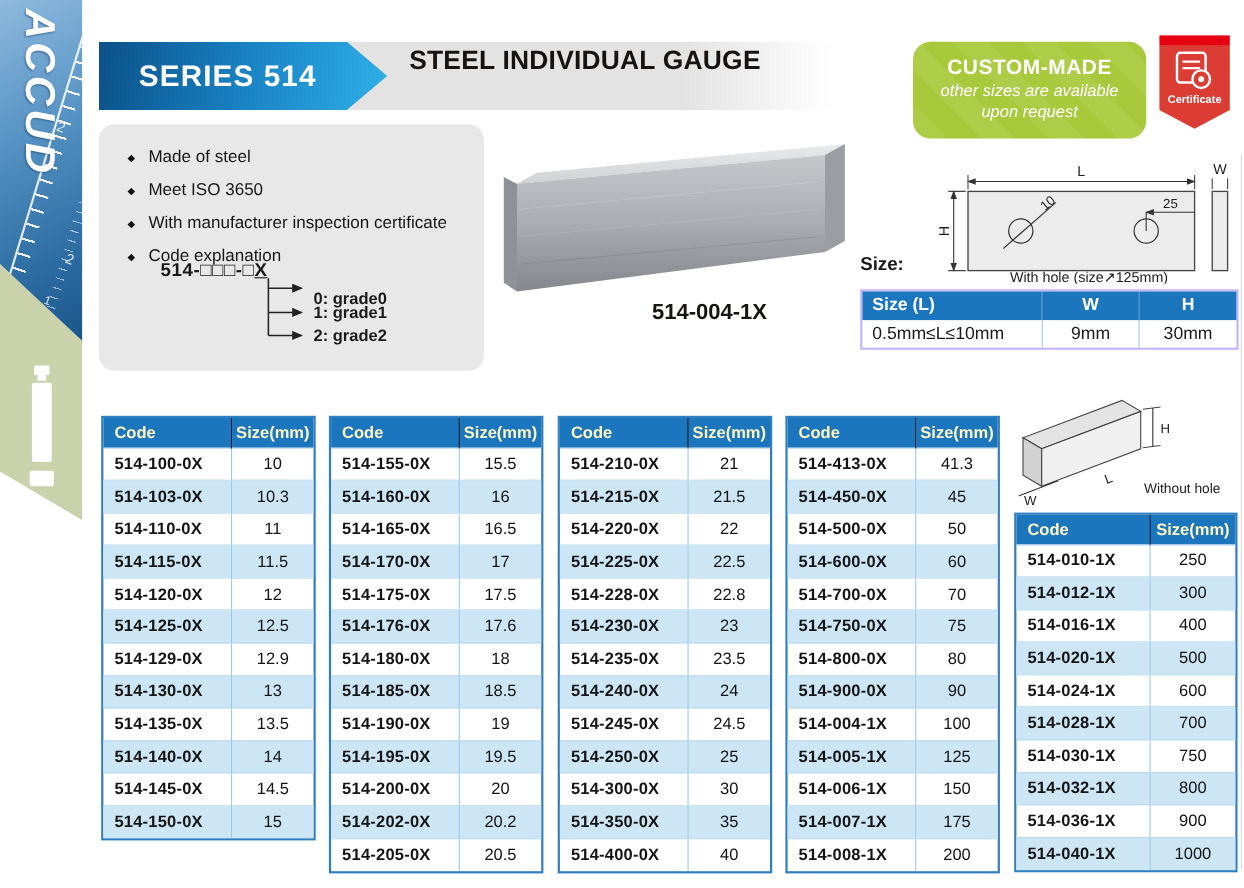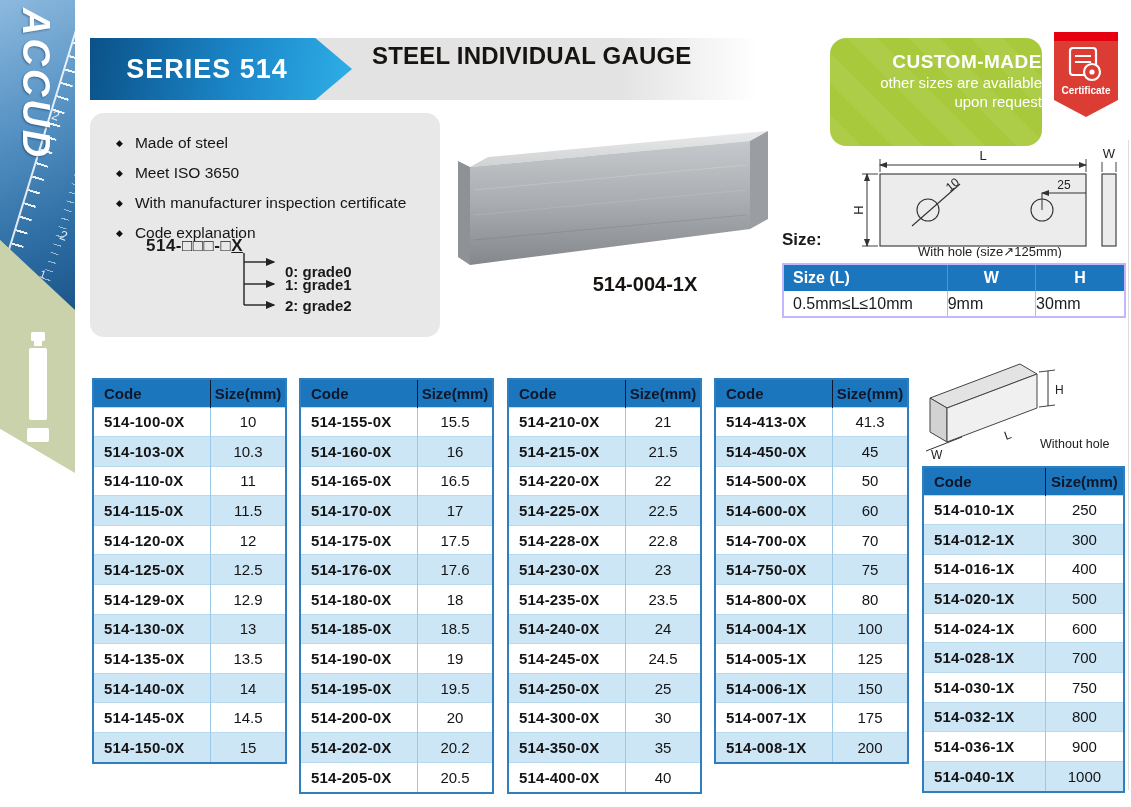--- a/index.html
+++ b/index.html
@@ -34,26 +34,26 @@
     background:linear-gradient(to right,#e4e3e3 70%,rgba(228,227,227,0)); }
   .banner-arrow { position:absolute; left:90px; top:38px; width:262px; height:62px;
     background:linear-gradient(100deg,#0b5188 0%,#1b86c8 55%,#2eafe7 100%);
     clip-path:polygon(0 0,86% 0,100% 50%,86% 100%,0 100%);
     display:flex; align-items:center; justify-content:center; padding-right:28px; }
   .series-label { color:#fff; font-size:27px; font-weight:bold; letter-spacing:1px; }
   .page-title { position:absolute; left:372px; top:41px; font-size:24px; font-weight:bold;
     color:#171310; line-height:29px; letter-spacing:.2px; }
 
   
-  .custom-badge { position:absolute; left:830px; top:38px; width:212px; height:108px;
-    background:#a7c93b; border-radius:16px; text-align:right; color:#fff; overflow:hidden; }
+  .custom-badge { position:absolute; left:830px; top:38px; width:212px; height:88px;
+    background:#a7c93b; border-radius:16px; text-align:center; color:#fff; overflow:hidden; }
   .custom-badge::after { content:""; position:absolute; inset:0;
     background:repeating-linear-gradient(45deg,rgba(255,255,255,.07) 0 22px,transparent 22px 44px); }
   .custom-title { margin-top:13px; font-size:19px; font-weight:bold; letter-spacing:.5px; position:relative; z-index:1; }
-  .custom-sub { font-size:15px; line-height:19px; position:relative; z-index:1; }
+  .custom-sub { font-size:15px; line-height:19px; position:relative; z-index:1;font-style:italic; }
   .cert { position:absolute; left:1053px; top:32px; }
 
   
   .feature-box { position:absolute; left:90px; top:113px; width:350px; height:224px;
     background:#e9e8e8; border-radius:14px; padding:15px 0 0 26px; }
   .feat-item { display:flex; align-items:center; gap:12px; height:30px; font-size:15.5px; color:#161616; }
   .bullet { font-size:9px; color:#111; }
   .code-pattern { position:absolute; left:44px; top:123px; font-size:17px; font-weight:bold; letter-spacing:.5px;margin-left:12px; }
   .code-x { text-decoration:underline; }
   .grade-tree { position:absolute; left:130px; top:135px; }
@@ -69,30 +69,30 @@
   .draw1 { position:absolute; left:850px; top:146px; }
   .draw2 { position:absolute; left:922px; top:356px; }
   .size-label { position:absolute; left:782px; top:230px; font-size:17px; font-weight:bold; }
 
   
   .stable { position:absolute; left:782px; top:263px; width:344px; border:2px solid #c4b5fd; background:#fff; }
   .stable table { width:100%; border-collapse:collapse; table-layout:fixed; }
   .stable th { background:#1b76bd; color:#fff; font-size:16px; font-weight:bold; height:26px; }
   .stable th:first-child { width:48%; text-align:left; padding-left:9px; }
   .stable th+th { border-left:1px solid #4e96cc; }
-  .stable td { font-size:16px; height:25px; text-align:left; color:#1a1a1a; }
+  .stable td { font-size:16px; height:25px; text-align:center; color:#1a1a1a; }
   .stable td:first-child { text-align:left; padding-left:9px; }
   .stable td+td { border-left:1px solid #9dc9e8; }
   .stable tbody tr:nth-child(even) { background:#cde6f6; }
 
   .ctable { position:absolute; top:378px; width:195px; border:2px solid #2f7fc0; background:#fff; }
   .t1{ left:92px; } .t2{ left:299px; } .t3{ left:507px; } .t4{ left:714px; }
   .t5{ left:922px; top:466px; width:203px; }
   .ctable table { width:100%; border-collapse:collapse; table-layout:fixed; }
-  .ctable th { background:#1b76bd; color:#0f172a; font-size:15px; font-weight:bold; height:27px; }
+  .ctable th { background:#1b76bd; color:#fef9c3; font-size:15px; font-weight:bold; height:27px; }
   .ctable th:first-child { width:61%; text-align:left; padding-left:10px; }
   .ctable th+th { border-left:1px solid #0f172a; }
   .ctable td { font-size:15px; height:29.6px; text-align:center; color:#141414; }
   .ctable td:first-child { text-align:left; padding-left:10px; font-weight:bold; letter-spacing:.2px; }
   .ctable td+td { border-left:1px solid #9dc9e8; }
   .ctable tbody td { border-top:1px solid #b9d9ef; }
   .ctable tbody tr:nth-child(even) { background:#cde6f6; }
 
   svg text { font-family:"Liberation Sans","DejaVu Sans",sans-serif; }
 </style>
@@ -470,20 +470,24 @@
           </tr>
           <tr>
             <td>514-750-0X</td>
             <td>75</td>
           </tr>
           <tr>
             <td>514-800-0X</td>
             <td>80</td>
           </tr>
           <tr>
+            <td>514-900-0X</td>
+            <td>90</td>
+          </tr>
+          <tr>
             <td>514-004-1X</td>
             <td>100</td>
           </tr>
           <tr>
             <td>514-005-1X</td>
             <td>125</td>
           </tr>
           <tr>
             <td>514-006-1X</td>
             <td>150</td>

